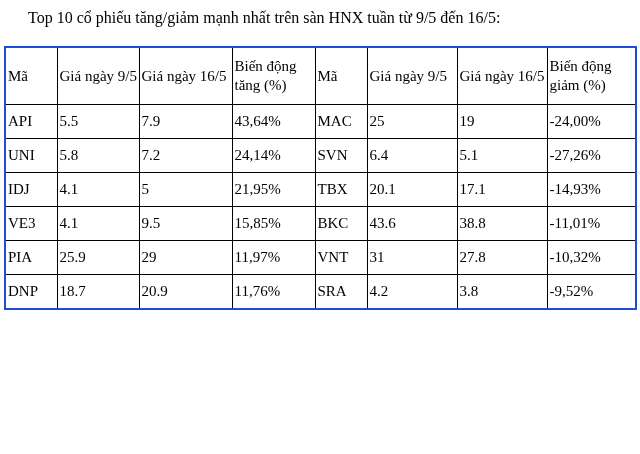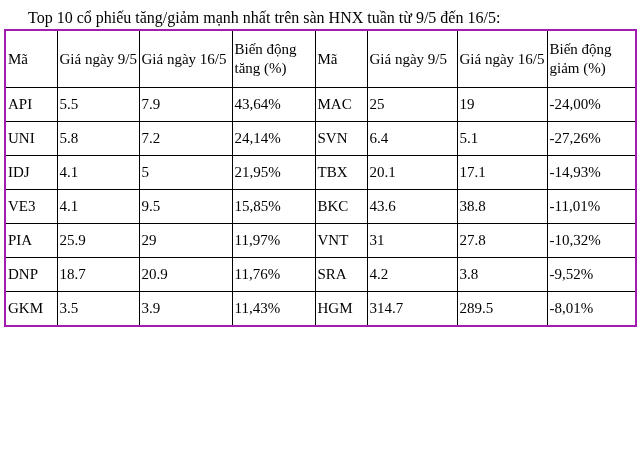--- a/index.html
+++ b/index.html
@@ -10,29 +10,29 @@
   body {
     width: 640px;
     height: 454px;
     font-family: "Liberation Serif", serif;
     color: #000000;
     overflow: hidden;
   }
   .page-title {
     font-size: 16px;
     font-weight: normal;
-    margin: 9px 0 2px 28px;
+    margin: 9px 0 19px 28px;
     white-space: nowrap;
   }
   table.stock-table {
     border-collapse: collapse;
     table-layout: fixed;
     margin-left: 4px;
     width: 631px;
-    border: 2px solid #a21caf;
+    border: 2px solid #1d4ed8;
   }
   .stock-table th,
   .stock-table td {
     border: 1px solid #000000;
     font-size: 15px;
     font-weight: normal;
     text-align: left;
     vertical-align: middle;
     padding: 0 1px 0 2px;
     overflow: hidden;
@@ -127,24 +127,14 @@
       <tr>
         <td>DNP</td>
         <td>18.7</td>
         <td>20.9</td>
         <td>11,76%</td>
         <td>SRA</td>
         <td>4.2</td>
         <td>3.8</td>
         <td>-9,52%</td>
       </tr>
-      <tr>
-        <td>GKM</td>
-        <td>3.5</td>
-        <td>3.9</td>
-        <td>11,43%</td>
-        <td>HGM</td>
-        <td>314.7</td>
-        <td>289.5</td>
-        <td>-8,01%</td>
-      </tr>
     </tbody>
 </table>
 
 </body></html>

